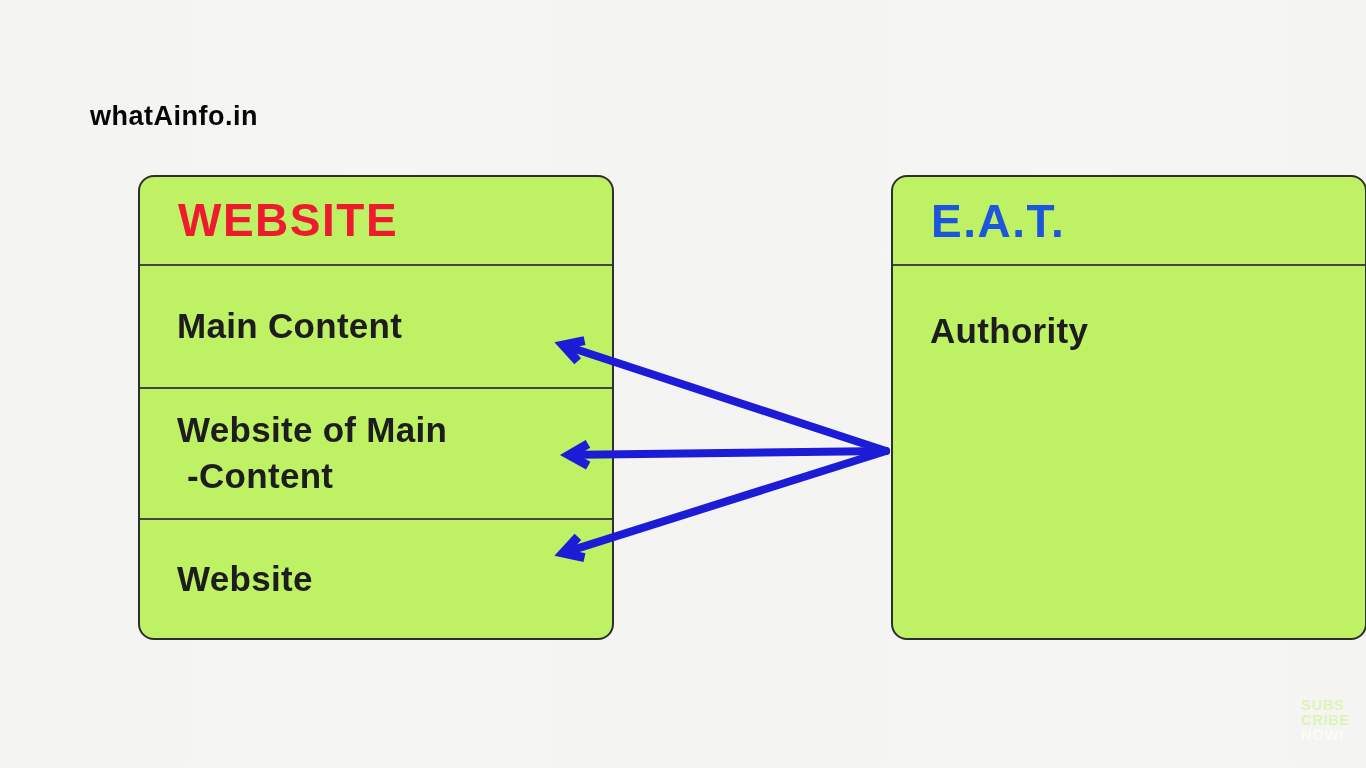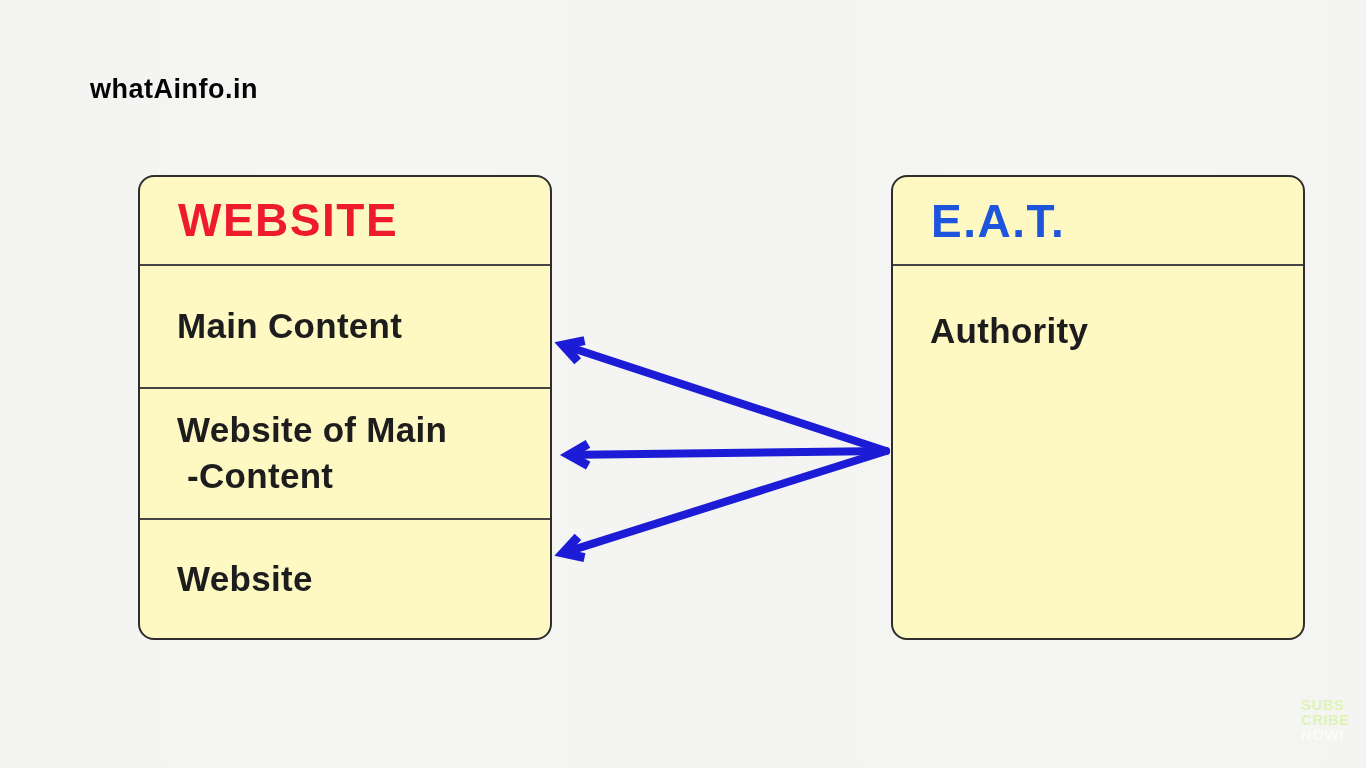--- a/index.html
+++ b/index.html
@@ -10,26 +10,26 @@
     position:relative;
   }
   .canvas{position:absolute;inset:0;}
   
   .canvas::before{
     content:"";position:absolute;inset:0;pointer-events:none;
     background:linear-gradient(90deg,#f3f3f1 0%,#f6f6f4 28%,#f3f3f2 52%,#f6f6f5 78%,#f4f4f2 100%);
     opacity:.7;
   }
   .site-watermark{
-    position:absolute;left:90px;top:74px;
+    position:absolute;left:90px;top:101px;
     font-size:27px;font-weight:800;letter-spacing:.5px;color:#050505;
   }
   .etable{
-    position:absolute;top:175px;width:414px;height:465px;
-    background:#fef9c3;
+    position:absolute;top:175px;width:476px;height:465px;
+    background:#bef264;
     border:2px solid #2e2e2e;border-radius:16px;
     box-sizing:border-box;
     display:flex;flex-direction:column;
     z-index:2;
   }
   .etable.left{left:138px;}
   .etable.right{left:891px;}
   .thead{
     height:87px;box-sizing:border-box;
     display:flex;align-items:center;

